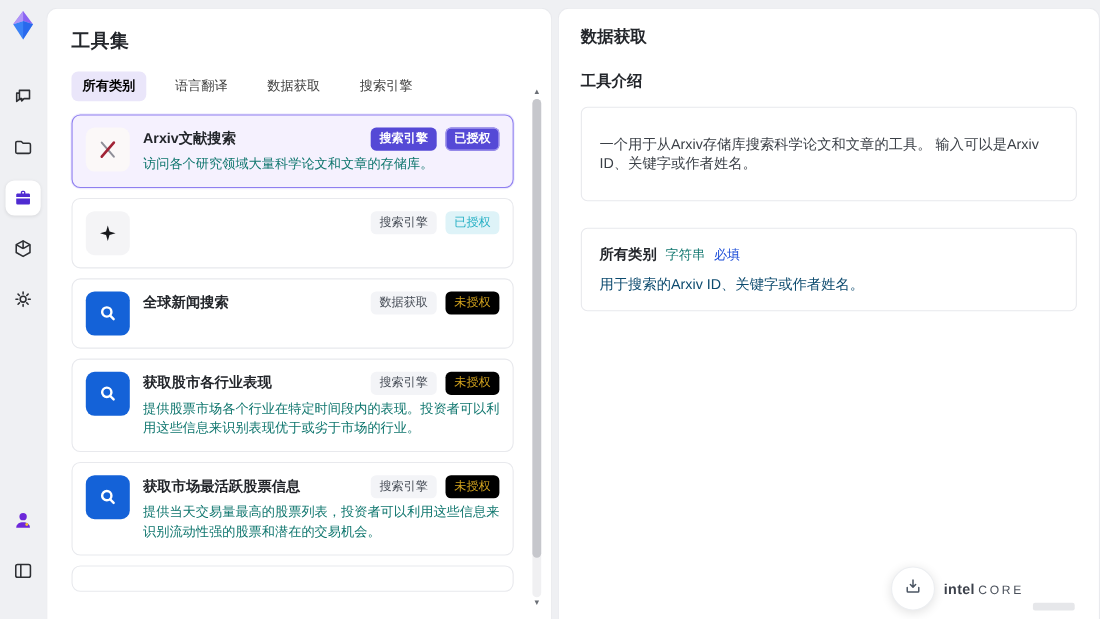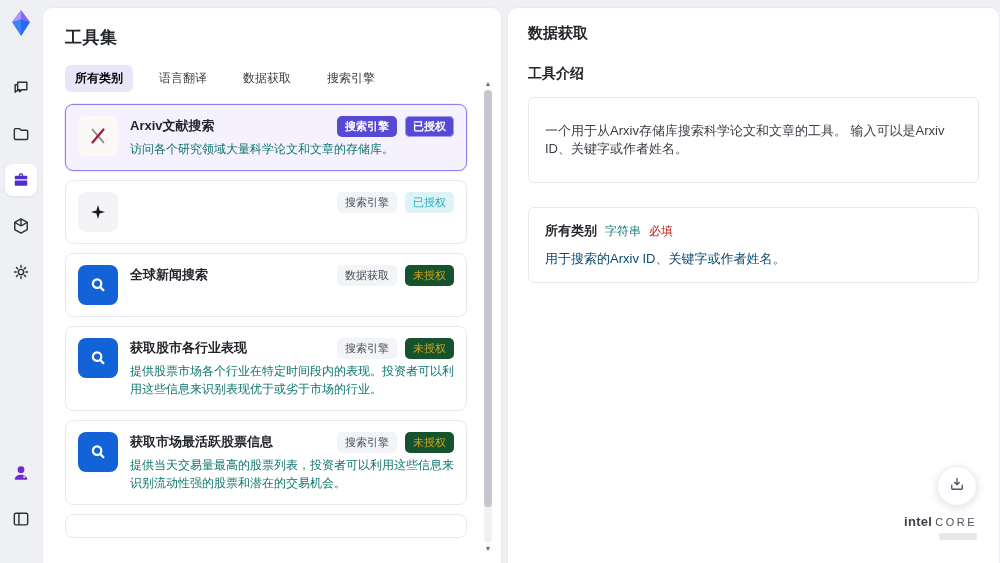--- a/index.html
+++ b/index.html
@@ -45,47 +45,47 @@
   .card[data-icon="sparkle"] .icon-sparkle,
   .card[data-icon="search-blue"] .icon-search-blue,
   .card[data-icon="news"] .icon-news { display:block; }
   .card-body { flex:1; min-width:0; padding-top:1px; }
   .card-title { font-size:13px; font-weight:bold; color:#23262b; margin-bottom:5px; }
   .card-desc { font-size:12px; color:#0f766e; line-height:1.55; }
   .card-badges { position:absolute; top:11px; right:12px; display:flex; gap:8px; }
   .badge { font-size:11px; line-height:1; padding:5px 8px; border-radius:5px; white-space:nowrap; }
   .badge-category { background:#f3f4f7; color:#474d57; }
   .card[data-auth="yes"] .badge-auth { background:#def3f8; color:#27b0c4; }
-  .card[data-auth="no"]  .badge-auth { background:#14532d; color:#d0a11d; }
+  .card[data-auth="no"]  .badge-auth { background:#000000; color:#d0a11d; }
   .card.selected .badge-category { background:#5549d6; color:#fff; font-weight:bold; }
   .card.selected .badge-auth { background:#5549d6; color:#fff; font-weight:bold;
     box-shadow:0 0 0 1px #a79bf0 inset; }
 
   
   .fake-scrollbar { position:absolute; top:72px; bottom:10px; right:8px; width:10px;
     display:flex; flex-direction:column; align-items:center; }
   .sb-arrow { font-size:7px; color:#6b6f76; line-height:8px; }
   .sb-track { flex:1; width:8px; background:#f0f0f2; border-radius:4px; margin:2px 0; position:relative; }
   .sb-thumb { position:absolute; top:0; left:0; width:8px; height:92%; background:#c6c7cc; border-radius:4px; }
 
   
   .detail-title { font-size:15px; font-weight:bold; margin-bottom:22px; }
   .section-heading { font-size:14px; font-weight:bold; margin-bottom:14px; }
   .intro-box { border:1px solid #e8e9ed; border-radius:6px; padding:24px 16px;
     font-size:13px; color:#3a3f46; margin-bottom:24px; }
   .param-box { border:1px solid #e8e9ed; border-radius:6px; padding:14px 16px; }
   .param-head { display:flex; align-items:baseline; gap:8px; margin-bottom:10px; }
   .param-name { font-size:13px; font-weight:bold; color:#23262b; }
   .param-type { font-size:12px; color:#0f766e; }
-  .param-required { font-size:12px; color:#b91c1c; }
+  .param-required { font-size:12px; color:#1d4ed8; }
   .param-desc { font-size:13px; color:#0c4a6e; }
 
   
-  .float-corner { position:absolute; right:22px; bottom:23px; display:flex;
-    flex-direction:column; align-items:flex-end; gap:8px; }
+  .float-corner { position:absolute; right:22px; bottom:8px; display:flex;
+    flex-direction:row; align-items:center; gap:8px; }
   .download-btn { width:40px; height:40px; border-radius:50%; background:#fff;
     border:1px solid #eceef1; box-shadow:0 2px 10px rgba(0,0,0,.12);
     display:flex; align-items:center; justify-content:center; cursor:pointer; }
   .brand { display:flex; align-items:baseline; gap:3px; color:#3c414b; }
   .brand-intel { font-size:13px; font-weight:bold; letter-spacing:.3px; }
   .brand-core { font-size:11px; letter-spacing:2.5px; text-transform:uppercase; color:#4a505b; }
   .brand-sub { width:38px; height:7px; border-radius:2px; background:#e6e7ea; align-self:flex-end; margin-top:-4px; }
 </style>
 </head>
 <body>

